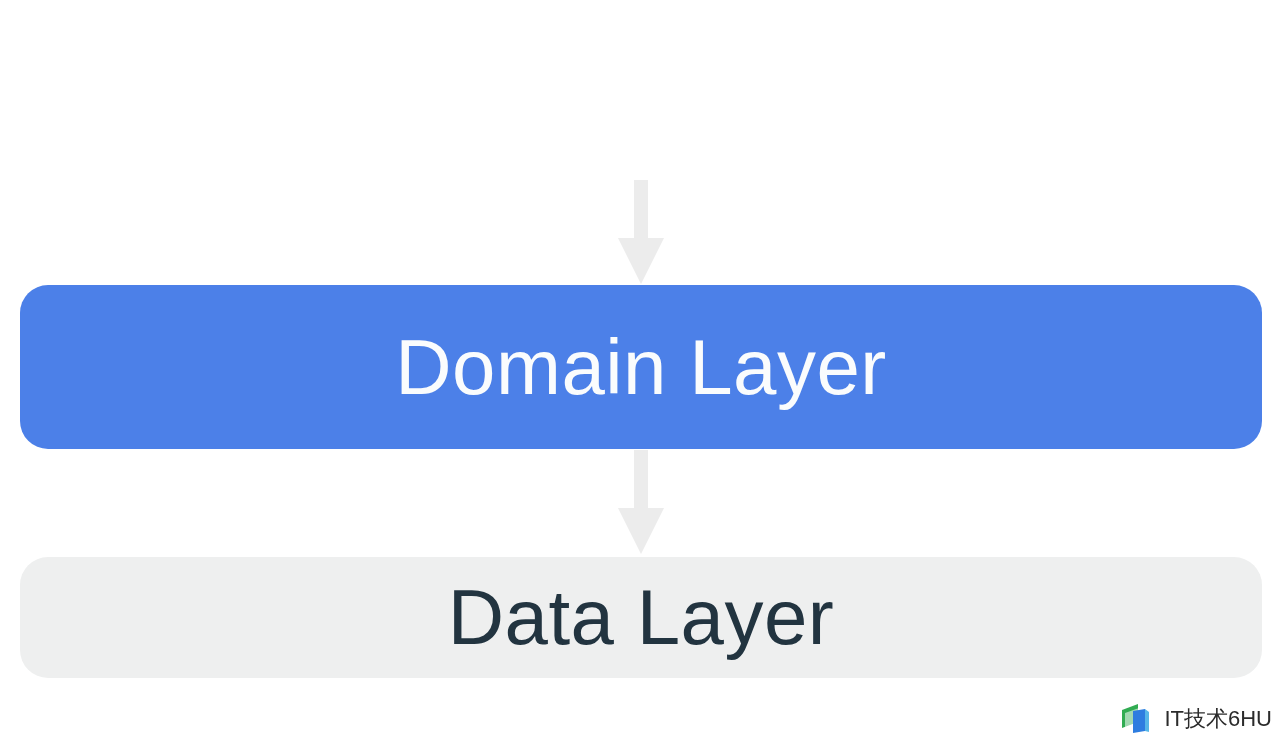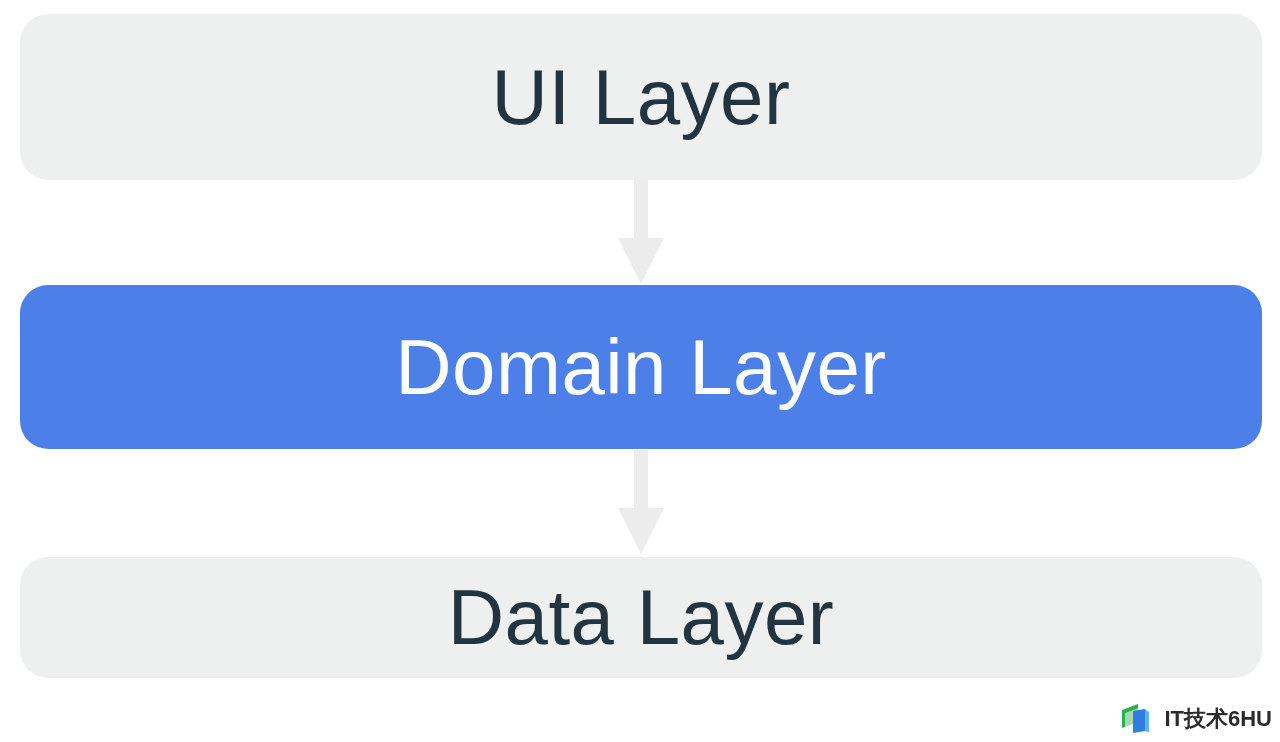--- a/index.html
+++ b/index.html
@@ -77,36 +77,33 @@
 
   .watermark{
     position:absolute;
     right:8px;
     bottom:7px;
     display:flex;
     align-items:center;
     gap:5px;
     color:var(--watermark-text);
     font-size:22px;
-    font-weight:700;
+    font-weight:400;
   }
   .watermark .logo{
     width:38px;
     height:32px;
     display:block;
   }
 </style>
 </head>
 <body>
 
 <div class="canvas">
 
-  <div class="layer-box gray box-ui">
-    <span>UI Layer</span>
-  </div>
 
   <div class="arrow-down arrow-1">
     <div class="tail"></div>
     <div class="head"></div>
   </div>
 
   <div class="layer-box blue box-domain">
     <span>Domain Layer</span>
   </div>
 

